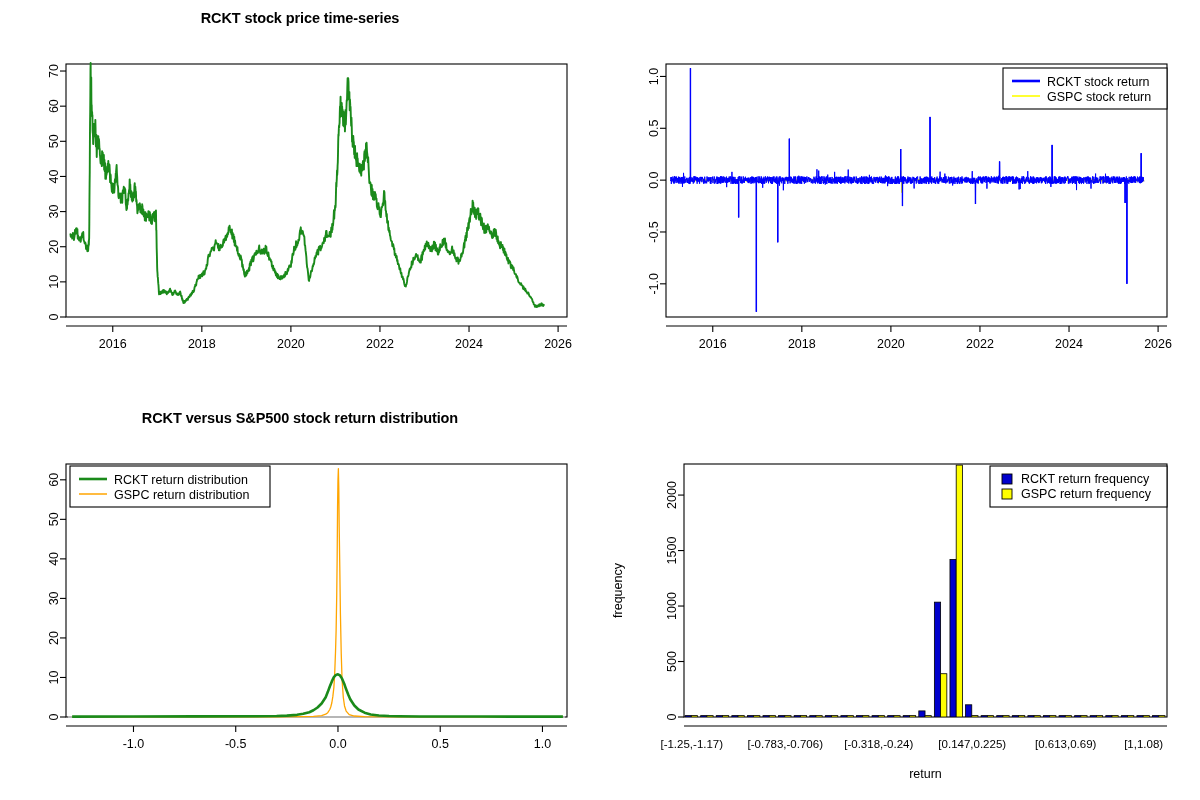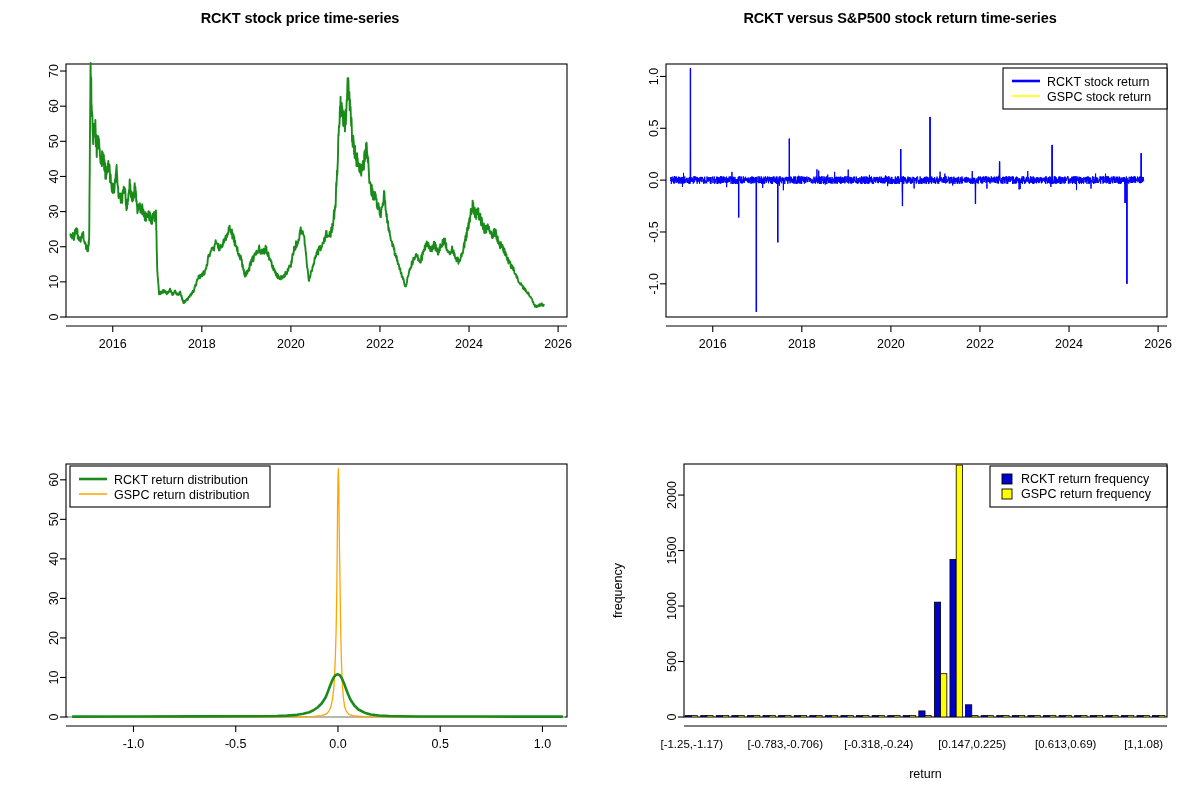--- a/index.html
+++ b/index.html
@@ -110,21 +110,20 @@
           <line x1="558.0933333333313" y1="326" x2="558.0933333333313" y2="332" stroke="#000" stroke-width="1.1"></line>
           <text x="558.0933333333313" y="348" class="axis-text" text-anchor="middle">2026</text>
         </g>
       <g id="tl-series">
           <path d="M70.45 234.13 L70.80 236.77 L71.15 234.71 L71.49 236.17 L71.84 234.98 L72.19 238.66 L72.53 236.74 L72.88 232.92 L73.22 237.33 L73.57 233.40 L73.92 240.03 L74.26 237.93 L74.61 235.70 L74.96 229.90 L75.30 231.29 L75.65 233.72 L76.00 228.50 L76.34 232.47 L76.69 228.21 L77.03 233.66 L77.38 229.13 L77.73 238.44 L78.07 235.56 L78.42 239.08 L78.77 236.86 L79.11 240.35 L79.46 240.34 L79.81 237.69 L80.15 240.13 L80.50 241.91 L80.84 241.04 L81.19 236.35 L81.54 237.85 L81.88 236.17 L82.23 233.10 L82.58 237.12 L82.92 235.31 L83.27 231.99 L83.62 239.72 L83.96 241.00 L84.31 241.47 L84.65 243.42 L85.00 242.50 L85.35 242.63 L85.69 243.97 L86.04 248.90 L86.24 245.36 L86.44 249.04 L86.63 246.40 L86.83 249.19 L87.03 248.29 L87.23 251.04 L87.43 245.68 L87.62 250.10 L87.82 251.28 L87.97 247.87 L88.12 250.92 L88.27 248.60 L88.42 244.19 L88.56 245.96 L88.71 241.04 L88.86 244.63 L89.01 239.87 L89.16 238.12 L89.31 224.14 L89.45 200.81 L89.60 183.81 L89.75 172.03 L89.90 143.35 L90.05 123.11 L90.20 112.13 L90.34 95.24 L90.49 69.36 L90.64 63.06 L90.79 87.23 L90.94 77.57 L91.09 96.59 L91.24 77.39 L91.38 99.73 L91.53 108.12 L91.68 104.98 L91.83 112.69 L91.98 116.24 L92.13 111.93 L92.27 117.13 L92.42 114.87 L92.57 130.43 L92.72 132.82 L92.87 133.53 L93.02 136.67 L93.17 144.10 L93.36 138.84 L93.56 135.67 L93.76 123.84 L93.96 129.42 L94.15 136.36 L94.35 130.08 L94.55 127.05 L94.75 123.66 L94.95 124.35 L95.14 136.25 L95.34 119.88 L95.54 127.58 L95.74 142.93 L95.94 146.52 L96.13 137.10 L96.33 134.70 L96.53 144.09 L96.73 157.10 L96.93 149.17 L97.12 144.72 L97.32 149.05 L97.52 136.29 L97.72 148.37 L97.92 140.36 L98.11 143.69 L98.31 136.24 L98.51 145.37 L98.71 139.69 L98.91 138.99 L99.10 140.91 L99.30 145.48 L99.50 149.75 L99.70 148.88 L99.89 154.84 L100.09 155.99 L100.29 158.83 L100.59 163.10 L100.88 157.04 L101.18 163.91 L101.48 159.38 L101.78 166.16 L102.07 151.17 L102.37 156.40 L102.67 152.45 L102.96 155.66 L103.26 164.81 L103.56 163.04 L103.85 154.85 L104.15 169.83 L104.45 159.85 L104.74 171.35 L105.04 162.96 L105.34 178.70 L105.63 171.89 L105.93 178.84 L106.23 174.66 L106.53 175.02 L106.82 171.50 L107.12 166.47 L107.42 172.35 L107.71 163.73 L108.01 169.90 L108.31 161.01 L108.60 169.35 L108.90 171.24 L109.20 164.20 L109.49 164.92 L109.79 170.34 L110.09 182.12 L110.38 174.12 L110.68 174.97 L110.98 183.46 L111.28 182.86 L111.57 187.63 L111.87 191.73 L112.17 183.37 L112.46 183.38 L112.76 193.09 L113.06 183.73 L113.35 189.38 L113.65 184.20 L113.95 188.43 L114.24 192.49 L114.54 188.11 L114.84 180.22 L115.14 179.05 L115.43 182.47 L115.73 173.76 L116.03 172.13 L116.32 168.89 L116.62 165.02 L116.92 173.08 L117.21 177.06 L117.51 184.79 L117.81 185.54 L118.10 187.58 L118.40 196.20 L118.70 198.18 L118.99 193.62 L119.29 196.36 L119.59 193.91 L119.89 193.44 L120.18 193.41 L120.48 195.69 L120.78 202.72 L121.07 198.10 L121.37 202.44 L121.67 202.02 L121.96 193.30 L122.26 202.81 L122.56 193.13 L122.85 190.24 L123.15 191.11 L123.45 190.85 L123.74 186.80 L124.04 192.96 L124.34 189.86 L124.64 188.06 L124.93 190.47 L125.23 189.24 L125.53 195.97 L125.82 204.19 L126.12 205.77 L126.42 210.00 L126.71 208.50 L127.01 208.81 L127.31 199.88 L127.60 204.56 L127.90 199.03 L128.20 200.81 L128.50 193.39 L128.79 193.41 L129.09 189.77 L129.39 189.36 L129.68 179.39 L129.98 184.90 L130.28 184.51 L130.57 192.35 L130.87 197.01 L131.17 190.98 L131.46 191.43 L131.76 199.90 L132.06 196.80 L132.35 201.53 L132.65 193.82 L132.95 197.75 L133.25 200.28 L133.54 192.33 L133.84 196.97 L134.14 197.43 L134.43 185.98 L134.73 183.16 L135.03 193.64 L135.32 186.61 L135.62 191.33 L135.92 191.69 L136.21 201.47 L136.51 199.96 L136.81 204.20 L137.10 206.24 L137.40 213.28 L137.70 211.66 L138.00 207.88 L138.29 210.03 L138.59 205.61 L138.89 204.21 L139.18 207.86 L139.48 203.89 L139.78 203.36 L140.07 205.46 L140.37 212.09 L140.67 206.68 L140.96 208.27 L141.26 212.95 L141.56 209.43 L141.86 213.60 L142.15 204.29 L142.45 206.17 L142.75 214.35 L143.04 211.28 L143.34 209.35 L143.64 215.07 L143.93 216.62 L144.23 211.88 L144.53 212.27 L144.82 220.38 L145.12 213.28 L145.42 212.21 L145.71 213.54 L146.01 220.86 L146.31 213.61 L146.61 217.11 L146.90 216.21 L147.20 216.55 L147.50 214.99 L147.79 215.54 L148.09 217.41 L148.39 211.27 L148.68 217.32 L148.98 211.50 L149.28 220.40 L149.57 219.82 L149.87 212.25 L150.17 220.74 L150.46 214.55 L150.76 220.38 L151.06 223.21 L151.36 222.30 L151.65 223.80 L151.95 224.02 L152.25 219.32 L152.54 216.17 L152.84 213.81 L153.14 213.72 L153.43 217.39 L153.73 215.32 L153.98 212.11 L154.23 212.36 L154.47 220.61 L154.72 216.77 L154.97 221.32 L155.22 211.64 L155.46 211.49 L155.71 211.48 L155.96 210.45 L156.11 219.24 L156.25 230.10 L156.40 230.32 L156.55 239.03 L156.70 248.48 L156.85 253.20 L157.00 259.32 L157.14 266.98 L157.29 270.71 L157.49 272.95 L157.69 276.91 L157.89 277.59 L158.09 281.07 L158.28 283.41 L158.48 285.02 L158.68 288.19 L158.88 292.08 L159.07 294.33 L159.37 292.21 L159.67 292.41 L159.97 293.93 L160.26 291.65 L160.56 294.02 L160.86 292.95 L161.15 293.52 L161.45 293.00 L161.75 291.60 L162.04 292.19 L162.34 290.80 L162.64 292.77 L162.93 292.46 L163.23 290.06 L163.53 292.63 L163.82 291.77 L164.12 290.12 L164.42 290.43 L164.72 292.28 L165.01 291.08 L165.31 291.18 L165.61 292.70 L165.90 292.20 L166.20 291.51 L166.50 293.25 L166.79 294.29 L167.09 293.09 L167.39 292.18 L167.68 292.13 L167.98 292.99 L168.28 292.56 L168.58 291.24 L168.87 292.06 L169.17 290.87 L169.47 290.98 L169.76 289.22 L170.06 288.63 L170.36 291.44 L170.65 290.22 L170.95 290.56 L171.25 292.20 L171.54 292.43 L171.84 292.44 L172.14 294.41 L172.43 294.91 L172.73 292.90 L173.03 294.05 L173.33 294.41 L173.62 293.43 L173.92 292.70 L174.22 292.53 L174.51 290.95 L174.81 291.89 L175.11 290.55 L175.40 291.13 L175.70 291.85 L176.00 292.74 L176.29 294.07 L176.59 294.11 L176.89 293.50 L177.18 294.80 L177.48 294.61 L177.78 293.49 L178.08 294.96 L178.37 293.66 L178.67 294.42 L178.97 294.55 L179.26 293.58 L179.56 292.43 L179.86 291.85 L180.15 291.47 L180.45 292.66 L180.75 294.28 L181.04 295.45 L181.34 296.64 L181.64 295.93 L181.94 298.96 L182.23 298.29 L182.53 300.55 L182.83 300.11 L183.12 301.48 L183.42 302.96 L183.72 301.49 L184.01 301.81 L184.31 300.96 L184.61 302.76 L184.90 302.30 L185.20 301.10 L185.50 301.38 L185.79 300.12 L186.09 300.01 L186.39 300.54 L186.69 298.90 L186.98 299.70 L187.28 299.17 L187.58 298.75 L187.87 299.79 L188.17 297.64 L188.47 297.51 L188.76 296.63 L189.06 297.41 L189.36 297.26 L189.65 295.98 L189.95 295.93 L190.25 294.47 L190.54 294.29 L190.84 295.68 L191.14 294.93 L191.44 293.92 L191.73 292.82 L192.03 293.88 L192.33 292.68 L192.62 290.93 L192.92 292.30 L193.22 290.64 L193.51 292.14 L193.81 290.50 L194.11 290.95 L194.40 288.23 L194.70 287.10 L195.00 286.05 L195.30 284.67 L195.59 285.95 L195.89 285.04 L196.19 285.27 L196.48 282.17 L196.78 281.51 L197.08 279.41 L197.37 279.43 L197.67 279.41 L197.97 278.80 L198.26 278.77 L198.56 275.78 L198.86 276.45 L199.15 278.31 L199.45 275.46 L199.75 275.23 L200.05 274.99 L200.34 277.94 L200.64 275.03 L200.94 275.77 L201.23 275.02 L201.53 274.63 L201.83 273.78 L202.22 276.26 L202.62 273.05 L203.01 275.00 L203.41 271.30 L203.81 274.74 L204.20 272.59 L204.60 274.23 L204.99 270.61 L205.39 269.91 L205.79 268.40 L206.18 268.85 L206.58 264.78 L206.97 265.84 L207.37 264.45 L207.76 259.40 L208.16 256.40 L208.56 254.63 L208.95 255.66 L209.35 256.34 L209.74 256.17 L210.14 253.35 L210.54 251.49 L210.93 251.44 L211.33 250.36 L211.72 247.89 L212.12 248.73 L212.51 248.26 L212.91 247.26 L213.31 247.77 L213.70 250.31 L214.10 250.48 L214.49 245.79 L214.89 244.23 L215.29 243.63 L215.68 240.22 L216.08 243.11 L216.47 242.69 L216.87 243.64 L217.26 243.86 L217.66 244.70 L218.06 247.93 L218.45 243.97 L218.85 250.29 L219.24 245.48 L219.64 250.41 L220.04 245.59 L220.43 247.84 L220.83 244.81 L221.22 247.57 L221.62 246.51 L222.02 247.26 L222.41 245.97 L222.81 245.90 L223.20 241.42 L223.60 239.53 L223.99 242.63 L224.39 241.17 L224.79 238.56 L225.18 238.82 L225.58 235.85 L225.97 240.12 L226.37 236.95 L226.77 234.50 L227.16 236.90 L227.56 233.16 L227.95 234.42 L228.35 232.24 L228.74 227.16 L229.14 227.95 L229.54 225.68 L229.93 228.44 L230.33 229.84 L230.72 232.61 L231.12 231.58 L231.52 234.60 L231.91 229.57 L232.31 238.54 L232.70 232.92 L233.10 236.48 L233.49 234.34 L233.89 241.84 L234.29 236.69 L234.68 245.57 L235.08 240.49 L235.47 245.09 L235.87 246.17 L236.27 246.88 L236.66 246.27 L237.06 250.76 L237.45 247.18 L237.85 253.49 L238.25 254.11 L238.64 255.66 L239.04 254.00 L239.43 255.83 L239.83 258.25 L240.22 259.57 L240.62 255.53 L241.02 257.06 L241.41 259.31 L241.81 260.05 L242.20 266.59 L242.60 264.36 L243.00 267.44 L243.39 270.19 L243.79 269.29 L244.18 274.04 L244.58 275.30 L244.97 276.62 L245.37 273.84 L245.77 272.20 L246.16 275.61 L246.56 274.36 L246.95 270.66 L247.35 273.28 L247.75 270.38 L248.14 271.29 L248.54 271.06 L248.93 267.86 L249.33 270.45 L249.72 263.97 L250.12 263.26 L250.52 261.42 L250.91 265.40 L251.31 259.69 L251.70 261.91 L252.10 257.85 L252.50 257.02 L252.89 256.23 L253.29 261.34 L253.68 259.03 L254.08 255.72 L254.47 253.86 L254.87 254.97 L255.27 252.61 L255.66 254.81 L256.06 254.65 L256.45 250.60 L256.85 251.33 L257.25 253.24 L257.64 253.20 L258.04 252.20 L258.43 250.92 L258.83 247.87 L259.23 245.49 L259.62 251.87 L260.02 250.78 L260.41 253.49 L260.81 253.82 L261.20 252.45 L261.60 249.57 L262.00 251.34 L262.39 253.53 L262.79 251.04 L263.18 250.14 L263.58 248.65 L263.98 250.66 L264.37 253.88 L264.77 249.45 L265.16 252.66 L265.56 245.82 L265.95 249.43 L266.35 246.78 L266.75 253.12 L267.14 253.61 L267.54 255.27 L267.93 256.12 L268.33 252.39 L268.73 255.58 L269.12 259.70 L269.52 257.83 L269.91 259.59 L270.31 259.14 L270.70 259.77 L271.10 261.85 L271.50 261.44 L271.89 266.53 L272.29 266.22 L272.68 268.56 L273.08 265.60 L273.48 270.32 L273.87 270.04 L274.27 268.62 L274.66 270.09 L275.06 272.79 L275.46 271.44 L275.85 275.11 L276.25 272.84 L276.64 276.38 L277.04 277.13 L277.43 274.02 L277.83 278.23 L278.23 274.93 L278.62 276.19 L279.02 278.08 L279.41 278.93 L279.81 278.08 L280.21 277.25 L280.60 279.42 L281.00 276.03 L281.39 276.10 L281.79 277.22 L282.18 278.60 L282.58 276.60 L282.98 276.03 L283.37 276.89 L283.77 277.41 L284.16 274.57 L284.56 276.71 L284.96 276.35 L285.35 271.96 L285.75 272.13 L286.14 274.19 L286.54 274.28 L286.93 274.00 L287.33 271.58 L287.73 269.05 L288.12 270.72 L288.52 268.82 L288.91 266.99 L289.31 265.50 L289.71 266.65 L290.10 266.20 L290.50 265.47 L290.89 266.94 L291.29 261.02 L291.69 262.94 L292.08 258.36 L292.48 254.12 L292.87 253.51 L293.27 254.75 L293.66 252.50 L294.06 246.81 L294.46 250.58 L294.85 248.50 L295.25 249.67 L295.64 247.94 L296.04 241.26 L296.44 247.20 L296.83 242.09 L297.23 245.66 L297.62 243.59 L298.02 243.09 L298.41 239.61 L298.81 240.53 L299.21 239.53 L299.60 234.10 L300.00 230.68 L300.39 229.70 L300.79 227.33 L301.19 233.87 L301.58 230.36 L301.98 231.68 L302.37 233.48 L302.77 231.24 L303.16 233.87 L303.56 235.18 L303.96 236.09 L304.35 236.76 L304.75 245.16 L305.14 245.54 L305.54 250.17 L305.94 253.10 L306.33 256.77 L306.73 263.35 L307.12 267.29 L307.52 268.45 L307.91 271.63 L308.31 275.61 L308.71 280.20 L309.10 280.91 L309.50 276.75 L309.89 277.90 L310.29 276.75 L310.69 273.43 L311.08 270.86 L311.48 271.32 L311.87 271.35 L312.27 269.04 L312.67 266.04 L313.06 266.42 L313.46 263.88 L313.85 264.42 L314.25 262.10 L314.64 257.70 L315.04 258.64 L315.44 256.00 L315.83 256.97 L316.23 255.40 L316.62 252.44 L317.02 252.35 L317.42 249.87 L317.81 252.09 L318.21 254.61 L318.60 248.31 L319.00 246.74 L319.39 249.42 L319.79 247.12 L320.19 245.82 L320.58 250.40 L320.98 248.86 L321.37 248.24 L321.77 247.12 L322.17 245.45 L322.56 242.95 L322.96 243.31 L323.35 241.96 L323.75 243.14 L324.14 237.83 L324.54 240.18 L324.94 241.03 L325.33 236.15 L325.73 235.06 L326.12 230.93 L326.52 230.90 L326.92 237.09 L327.31 235.30 L327.71 236.76 L328.10 236.15 L328.50 235.64 L328.90 236.21 L329.29 235.27 L329.69 231.93 L330.08 235.86 L330.38 236.74 L330.68 236.81 L330.97 231.66 L331.27 227.35 L331.57 228.99 L331.86 232.17 L332.16 223.95 L332.46 229.69 L332.75 224.71 L333.05 225.55 L333.35 221.72 L333.65 216.46 L333.94 210.19 L334.24 218.61 L334.54 211.09 L334.83 210.53 L335.13 205.79 L335.43 207.65 L335.62 205.89 L335.82 199.18 L336.02 190.40 L336.22 182.74 L336.42 186.73 L336.61 182.06 L336.81 178.80 L337.01 170.44 L337.21 174.86 L337.41 171.92 L337.60 165.55 L337.80 162.52 L338.00 153.83 L338.20 141.79 L338.40 134.57 L338.59 135.97 L338.79 130.06 L338.99 125.67 L339.19 127.54 L339.39 124.45 L339.58 123.09 L339.78 112.97 L339.98 106.56 L340.18 116.88 L340.37 104.28 L340.57 96.65 L340.77 112.55 L340.97 115.35 L341.17 116.14 L341.36 103.17 L341.56 110.98 L341.76 102.92 L341.96 114.42 L342.16 106.69 L342.35 116.44 L342.55 109.36 L342.85 112.77 L343.15 125.57 L343.44 111.45 L343.74 113.85 L344.04 126.44 L344.33 112.92 L344.63 113.96 L344.93 131.37 L345.22 124.20 L345.52 109.87 L345.82 124.44 L346.11 116.56 L346.41 108.78 L346.71 100.27 L347.01 100.71 L347.30 88.44 L347.60 78.18 L347.90 80.14 L348.19 78.11 L348.49 81.76 L348.79 99.24 L349.08 99.90 L349.38 92.04 L349.68 110.30 L349.97 99.46 L350.27 105.64 L350.57 107.25 L350.86 117.24 L351.16 125.81 L351.46 117.61 L351.76 126.88 L352.05 141.72 L352.35 138.02 L352.65 146.81 L352.94 138.65 L353.24 135.93 L353.54 140.97 L353.83 142.30 L354.13 154.25 L354.43 151.30 L354.72 157.85 L355.02 145.88 L355.32 155.04 L355.62 157.63 L355.91 159.75 L356.21 160.08 L356.51 166.10 L356.80 160.76 L357.10 153.18 L357.40 161.59 L357.69 158.52 L357.99 166.03 L358.29 163.11 L358.58 164.33 L358.88 165.31 L359.18 170.52 L359.47 171.79 L359.77 163.72 L360.07 169.79 L360.37 173.07 L360.66 173.55 L360.96 171.53 L361.26 175.60 L361.55 164.86 L361.85 170.10 L362.15 170.73 L362.44 169.90 L362.74 162.79 L363.04 161.03 L363.33 169.44 L363.63 162.15 L363.93 169.52 L364.22 154.40 L364.52 151.24 L364.82 161.22 L365.12 158.45 L365.41 149.64 L365.71 157.93 L366.01 143.39 L366.30 151.01 L366.60 142.73 L367.00 151.55 L367.39 154.80 L367.79 162.10 L368.18 157.20 L368.58 166.68 L368.98 175.05 L369.37 182.95 L369.77 181.98 L370.16 182.30 L370.56 183.24 L370.95 188.73 L371.35 194.92 L371.75 184.87 L372.14 196.34 L372.54 189.05 L372.93 199.23 L373.33 198.54 L373.73 192.20 L374.12 199.90 L374.52 196.52 L374.91 192.03 L375.31 193.73 L375.70 194.34 L376.10 199.38 L376.50 198.59 L376.89 206.48 L377.29 207.93 L377.68 209.20 L378.08 205.22 L378.48 203.25 L378.87 208.68 L379.27 207.25 L379.66 214.22 L380.06 215.09 L380.45 217.06 L380.85 217.10 L381.25 210.46 L381.64 206.92 L382.04 207.22 L382.43 205.75 L382.83 203.27 L383.23 205.15 L383.62 198.90 L384.02 190.91 L384.41 192.09 L384.81 202.44 L385.21 200.98 L385.60 210.17 L386.00 211.12 L386.39 216.47 L386.79 213.94 L387.18 222.66 L387.58 222.51 L387.98 221.05 L388.37 230.02 L388.77 227.65 L389.16 231.88 L389.56 230.63 L389.96 235.47 L390.35 236.37 L390.75 239.41 L391.14 240.66 L391.54 241.30 L391.93 241.41 L392.33 246.20 L392.73 244.98 L393.12 244.02 L393.52 245.97 L393.91 249.42 L394.31 248.45 L394.71 254.98 L395.10 254.35 L395.50 253.86 L395.89 257.51 L396.29 255.64 L396.68 256.04 L397.08 260.99 L397.48 260.14 L397.87 264.09 L398.27 263.70 L398.66 264.07 L399.06 266.03 L399.46 269.22 L399.85 269.71 L400.25 268.44 L400.64 272.44 L401.04 273.66 L401.43 272.93 L401.83 277.12 L402.23 277.16 L402.62 276.48 L403.02 279.42 L403.41 278.65 L403.81 280.69 L404.21 283.46 L404.60 284.88 L405.00 286.15 L405.39 285.39 L405.79 286.54 L406.19 284.62 L406.58 284.12 L406.98 281.88 L407.37 278.09 L407.77 276.51 L408.16 276.36 L408.56 274.90 L408.96 272.23 L409.35 270.43 L409.75 268.82 L410.14 269.59 L410.54 268.36 L410.94 267.05 L411.33 267.38 L411.73 261.57 L412.12 262.51 L412.52 264.61 L412.91 262.34 L413.31 257.79 L413.71 259.41 L414.10 258.45 L414.50 259.53 L414.89 258.39 L415.29 257.08 L415.69 255.18 L416.08 253.90 L416.48 256.43 L416.87 255.43 L417.27 256.85 L417.66 255.20 L418.06 260.09 L418.46 258.26 L418.85 259.55 L419.25 261.58 L419.64 260.87 L420.04 262.42 L420.44 261.76 L420.83 262.55 L421.23 256.18 L421.62 254.85 L422.02 259.89 L422.42 252.26 L422.81 254.57 L423.21 252.16 L423.60 250.08 L424.00 250.71 L424.39 250.69 L424.79 245.60 L425.19 249.44 L425.58 243.88 L425.98 244.19 L426.37 244.13 L426.77 241.41 L427.17 246.31 L427.56 242.67 L427.96 243.92 L428.35 242.80 L428.75 248.26 L429.14 245.54 L429.54 248.29 L429.94 247.32 L430.33 251.17 L430.73 247.00 L431.12 250.92 L431.52 251.15 L431.92 251.31 L432.31 245.49 L432.71 249.43 L433.10 248.43 L433.50 248.33 L433.89 241.66 L434.29 241.69 L434.69 243.11 L435.08 242.63 L435.48 250.23 L435.87 244.82 L436.27 249.74 L436.67 251.18 L437.06 248.25 L437.46 249.58 L437.85 254.54 L438.25 254.46 L438.65 252.51 L439.04 252.24 L439.44 247.32 L439.83 250.58 L440.23 244.32 L440.62 246.41 L441.02 247.38 L441.42 246.43 L441.81 246.81 L442.21 245.91 L442.60 239.84 L443.00 245.23 L443.40 240.37 L443.79 238.70 L444.19 239.69 L444.58 243.45 L444.98 238.49 L445.37 244.38 L445.77 247.64 L446.17 243.23 L446.56 249.99 L446.96 249.59 L447.35 250.02 L447.75 251.94 L448.15 252.18 L448.54 251.36 L448.94 252.02 L449.33 251.82 L449.73 254.30 L450.12 254.16 L450.52 253.12 L450.92 251.87 L451.31 252.62 L451.71 249.52 L452.10 246.38 L452.50 250.37 L452.90 253.07 L453.29 252.69 L453.69 250.55 L454.08 255.37 L454.48 253.21 L454.87 256.19 L455.27 258.36 L455.67 258.81 L456.06 257.63 L456.46 261.39 L456.85 259.11 L457.25 258.46 L457.65 257.41 L458.04 258.64 L458.44 263.76 L458.83 261.52 L459.23 260.06 L459.63 259.66 L460.02 260.96 L460.42 258.83 L460.81 256.96 L461.21 253.92 L461.60 256.65 L462.00 253.18 L462.40 253.66 L462.79 253.38 L463.19 250.77 L463.58 247.18 L463.98 243.07 L464.38 247.52 L464.77 240.88 L465.17 238.46 L465.56 235.60 L465.96 240.48 L466.35 232.70 L466.75 237.33 L467.15 227.70 L467.54 229.53 L467.94 230.06 L468.33 223.00 L468.73 228.27 L469.13 220.34 L469.52 217.95 L469.92 221.76 L470.21 216.50 L470.51 214.81 L470.81 208.84 L471.10 213.94 L471.40 214.19 L471.70 212.82 L472.00 210.60 L472.29 211.71 L472.59 200.61 L472.89 204.34 L473.18 202.33 L473.48 208.66 L473.78 208.24 L474.07 213.94 L474.37 210.65 L474.67 207.74 L474.96 217.09 L475.26 216.95 L475.56 215.47 L475.86 212.98 L476.15 218.89 L476.45 209.46 L476.75 213.09 L477.04 214.11 L477.34 213.92 L477.64 212.74 L477.93 208.30 L478.33 208.37 L478.73 218.28 L479.12 219.67 L479.52 213.89 L479.91 218.18 L480.31 213.82 L480.70 220.42 L481.10 225.05 L481.50 217.72 L481.89 218.64 L482.29 225.82 L482.68 226.52 L483.08 229.38 L483.48 227.53 L483.87 223.34 L484.27 232.87 L484.66 231.82 L485.06 233.01 L485.45 227.40 L485.85 225.65 L486.25 232.33 L486.64 226.72 L487.04 227.29 L487.43 225.45 L487.83 224.29 L488.23 229.29 L488.62 226.37 L489.02 226.91 L489.41 231.27 L489.81 232.02 L490.20 233.59 L490.60 232.75 L491.00 231.31 L491.39 232.75 L491.79 236.28 L492.18 238.14 L492.58 235.03 L492.98 237.68 L493.37 232.79 L493.77 229.50 L494.16 231.02 L494.56 228.92 L494.95 236.04 L495.35 230.37 L495.75 229.77 L496.14 232.78 L496.54 238.86 L496.93 236.68 L497.33 241.34 L497.73 236.45 L498.12 243.18 L498.52 240.88 L498.91 244.02 L499.31 244.84 L499.71 246.07 L500.10 248.37 L500.50 242.26 L500.89 242.06 L501.29 247.09 L501.68 244.90 L502.08 246.16 L502.48 244.85 L502.87 249.86 L503.27 246.96 L503.66 252.57 L504.06 250.05 L504.46 248.72 L504.85 254.82 L505.25 251.59 L505.64 252.54 L506.04 255.76 L506.43 254.50 L506.83 258.68 L507.23 259.62 L507.62 260.58 L508.02 257.92 L508.41 263.49 L508.81 259.88 L509.21 260.68 L509.60 261.13 L510.00 261.61 L510.39 262.79 L510.79 267.52 L511.18 268.20 L511.58 265.04 L511.98 265.41 L512.37 265.84 L512.77 267.39 L513.16 270.05 L513.56 267.54 L513.96 270.13 L514.35 272.39 L514.75 273.81 L515.14 273.96 L515.54 274.07 L515.94 274.14 L516.33 276.57 L516.73 277.81 L517.12 276.23 L517.52 277.80 L517.91 279.68 L518.31 281.61 L518.71 282.46 L519.10 282.42 L519.50 283.07 L519.89 283.09 L520.29 284.46 L520.69 283.36 L521.08 283.24 L521.48 284.98 L521.87 285.06 L522.27 285.45 L522.66 286.19 L523.06 288.77 L523.46 286.35 L523.85 289.32 L524.25 287.80 L524.64 288.54 L525.04 290.61 L525.44 289.04 L525.83 291.35 L526.23 291.10 L526.62 292.26 L527.02 292.59 L527.41 293.55 L527.81 292.82 L528.21 292.46 L528.60 293.20 L529.00 294.95 L529.39 295.94 L529.79 296.47 L530.19 296.48 L530.58 297.32 L530.98 297.24 L531.37 298.21 L531.77 298.72 L532.17 299.31 L532.56 301.33 L532.96 302.23 L533.35 302.15 L533.75 304.38 L534.14 304.37 L534.54 305.08 L534.94 306.72 L535.33 305.65 L535.73 305.19 L536.12 306.66 L536.52 305.76 L536.92 307.11 L537.31 306.48 L537.71 306.63 L538.10 305.29 L538.50 305.04 L538.80 305.84 L539.09 306.22 L539.39 304.12 L539.69 304.53 L539.98 304.45 L540.28 305.70 L540.58 305.66 L540.87 305.55 L541.17 303.83 L541.47 303.32 L541.76 303.37 L542.06 305.43 L542.36 304.64 L542.66 304.19 L542.95 305.80 L543.25 305.95 L543.55 304.99 L543.84 305.05" fill="none" stroke="#1a8a1a" stroke-width="1.9" stroke-linejoin="round" stroke-linecap="round"></path>
         </g>
     </svg>
   </div>
 
   <div class="panel" id="panel-tr">
-    <div class="panel-title">RCKT versus S&amp;P500 stock return time-series</div>
     <svg class="plotsvg" width="600" height="400">
       <g id="tr-axes">
           <rect x="66" y="64" width="501" height="253" fill="none" stroke="#000" stroke-width="1.1"></rect>
           <line x1="60" y1="283.8196721311475" x2="66" y2="283.8196721311475" stroke="#000" stroke-width="1.1"></line>
           <text x="54" y="283.8196721311475" class="axis-text" text-anchor="middle" dominant-baseline="central" transform="rotate(-90 54 283.8196721311475)">-1.0</text>
           <line x1="60" y1="231.97540983606558" x2="66" y2="231.97540983606558" stroke="#000" stroke-width="1.1"></line>
           <text x="54" y="231.97540983606558" class="axis-text" text-anchor="middle" dominant-baseline="central" transform="rotate(-90 54 231.97540983606558)">-0.5</text>
           <line x1="60" y1="180.13114754098362" x2="66" y2="180.13114754098362" stroke="#000" stroke-width="1.1"></line>
           <text x="54" y="180.13114754098362" class="axis-text" text-anchor="middle" dominant-baseline="central" transform="rotate(-90 54 180.13114754098362)">0.0</text>
           <line x1="60" y1="128.28688524590166" x2="66" y2="128.28688524590166" stroke="#000" stroke-width="1.1"></line>
@@ -170,20 +169,21 @@
           <rect x="403" y="68" width="164" height="41" fill="#fff" stroke="#000" stroke-width="1.1"></rect>
           <line x1="412" y1="81" x2="440" y2="81" stroke="#0000ff" stroke-width="2.6"></line>
           <text x="447" y="85.5" class="legend-text">RCKT stock return</text>
           <line x1="412" y1="96" x2="440" y2="96" stroke="#ffff00" stroke-width="1.6"></line>
           <text x="447" y="100.5" class="legend-text">GSPC stock return</text>
         </g>
     </svg>
   </div>
 
   <div class="panel" id="panel-bl">
+    <div class="panel-title">RCKT versus S&amp;P500 stock return distribution</div>
     <svg class="plotsvg" width="600" height="400">
       <g id="bl-axes">
           <rect x="66" y="64" width="501" height="253" fill="none" stroke="#000" stroke-width="1.1"></rect>
           <line x1="60" y1="317" x2="66" y2="317" stroke="#000" stroke-width="1.1"></line>
           <text x="54" y="317" class="axis-text" text-anchor="middle" dominant-baseline="central" transform="rotate(-90 54 317)">0</text>
           <line x1="60" y1="277.46875" x2="66" y2="277.46875" stroke="#000" stroke-width="1.1"></line>
           <text x="54" y="277.46875" class="axis-text" text-anchor="middle" dominant-baseline="central" transform="rotate(-90 54 277.46875)">10</text>
           <line x1="60" y1="237.9375" x2="66" y2="237.9375" stroke="#000" stroke-width="1.1"></line>
           <text x="54" y="237.9375" class="axis-text" text-anchor="middle" dominant-baseline="central" transform="rotate(-90 54 237.9375)">20</text>
           <line x1="60" y1="198.40625" x2="66" y2="198.40625" stroke="#000" stroke-width="1.1"></line>

